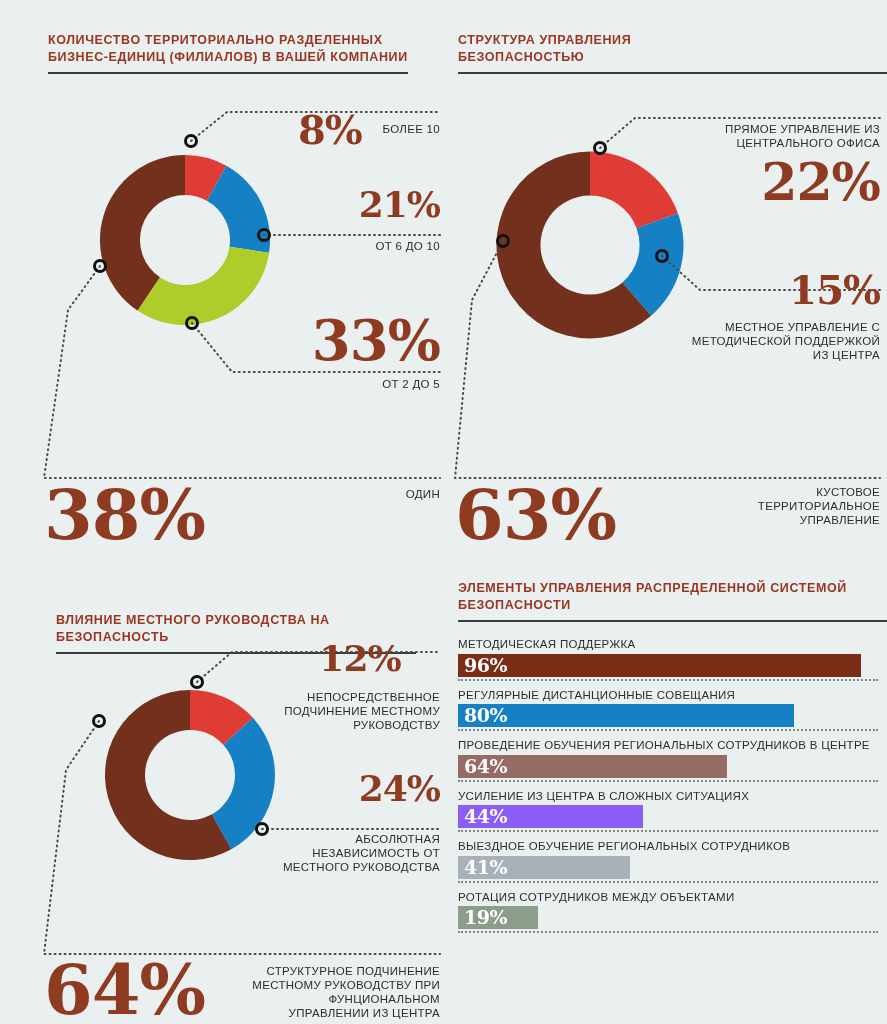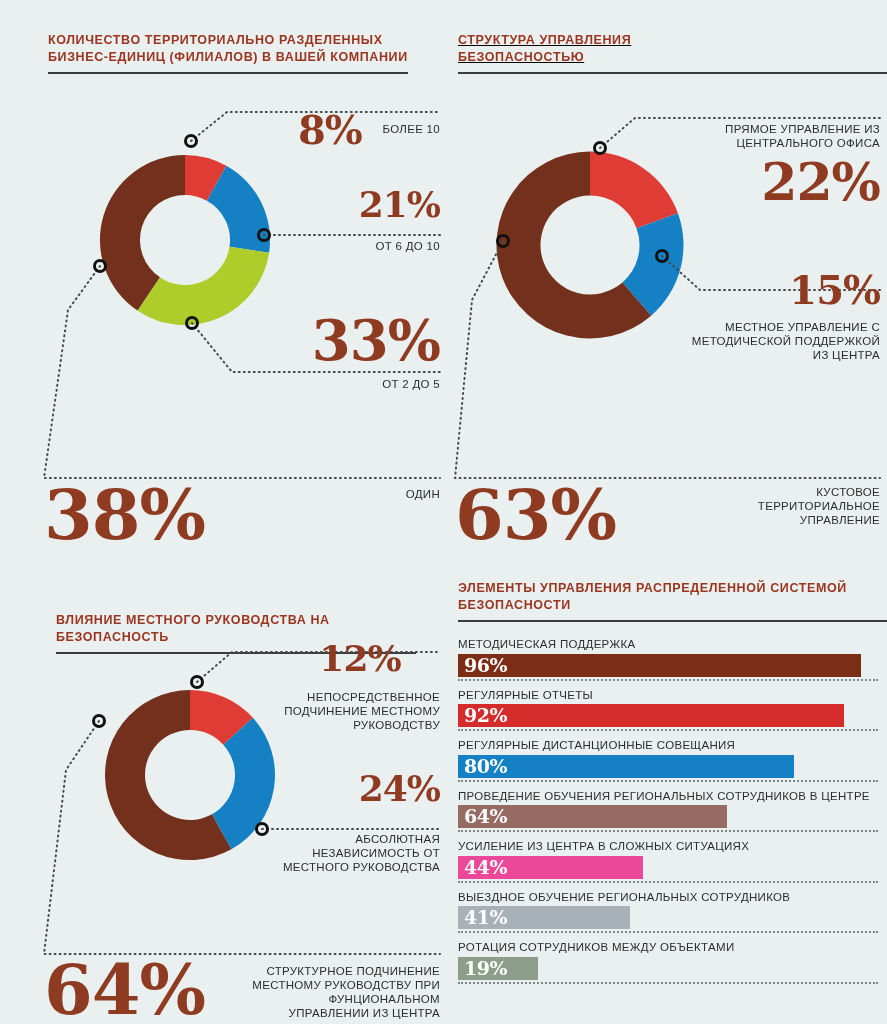--- a/index.html
+++ b/index.html
@@ -136,21 +136,21 @@
     <div style="position:absolute;left:300px;top:239px;width:140px;" class="cap r">От 6 до 10</div>
 
     <div style="position: absolute; left: 280px; top: 315px; width: 160px; text-align: right; font-size: 56px;" class="big" style2="">33%</div>
     <div style="position:absolute;left:290px;top:377px;width:150px;" class="cap r">От 2 до 5</div>
 
     <div style="position:absolute;left:44px;top:483px;" class="big pct-lg">38%</div>
     <div style="position:absolute;left:260px;top:487px;width:180px;" class="cap r">Один</div>
   </div>
 
   <div class="panel q-tr">
-    <div style="position:absolute;left:8px;top:32px;width:430px;text-decoration:underline;">
+    <div style="position:absolute;left:8px;top:32px;width:430px;">
       <div class="sec-title" style="max-width:180px;">Структура управления безопасностью</div>
       <div class="rule"></div>
     </div>
 
     <div class="donut" style="left:30px;top:110px;">
       <svg width="220" height="270" viewBox="0 0 200 200">
         <g transform="translate(100,100)">
 
           <path d="M 0 -85 A 85 85 0 0 1 79.93 -28.96 L 42.32 -15.33 A 45 45 0 0 0 0 -45 Z" fill="#e03c36"></path>
 
@@ -235,50 +235,41 @@
         <div class="bar-row">
           <div class="bar-label">Методическая поддержка</div>
           <div class="bar-track">
             <div class="bar-fill" style="width: 96%; background: rgb(123, 45, 22);">
               <span class="bar-val">96%</span>
             </div>
           </div>
           <div class="bar-under"></div>
         </div>
         <div class="bar-row">
-          <div class="bar-label">Регулярные отчеты</div>
-          <div class="bar-track">
-            <div class="bar-fill" style="width: 92%; background: rgb(214, 43, 43);">
-              <span class="bar-val">92%</span>
-            </div>
-          </div>
-          <div class="bar-under"></div>
-        </div>
-        <div class="bar-row">
           <div class="bar-label">Регулярные дистанционные совещания</div>
           <div class="bar-track">
             <div class="bar-fill" style="width: 80%; background: rgb(21, 129, 196);">
               <span class="bar-val">80%</span>
             </div>
           </div>
           <div class="bar-under"></div>
         </div>
         <div class="bar-row">
           <div class="bar-label">Проведение обучения региональных сотрудников в центре</div>
           <div class="bar-track">
             <div class="bar-fill" style="width: 64%; background: rgb(150, 107, 99);">
               <span class="bar-val">64%</span>
             </div>
           </div>
           <div class="bar-under"></div>
         </div>
         <div class="bar-row">
           <div class="bar-label">Усиление из центра в сложных ситуациях</div>
           <div class="bar-track">
-            <div class="bar-fill" style="width: 44%; background: #ec4899;">
+            <div class="bar-fill" style="width: 44%; background: #8b5cf6;">
               <span class="bar-val">44%</span>
             </div>
           </div>
           <div class="bar-under"></div>
         </div>
         <div class="bar-row">
           <div class="bar-label">Выездное обучение региональных сотрудников</div>
           <div class="bar-track">
             <div class="bar-fill" style="width: 41%; background: rgb(168, 176, 184);">
               <span class="bar-val">41%</span>

